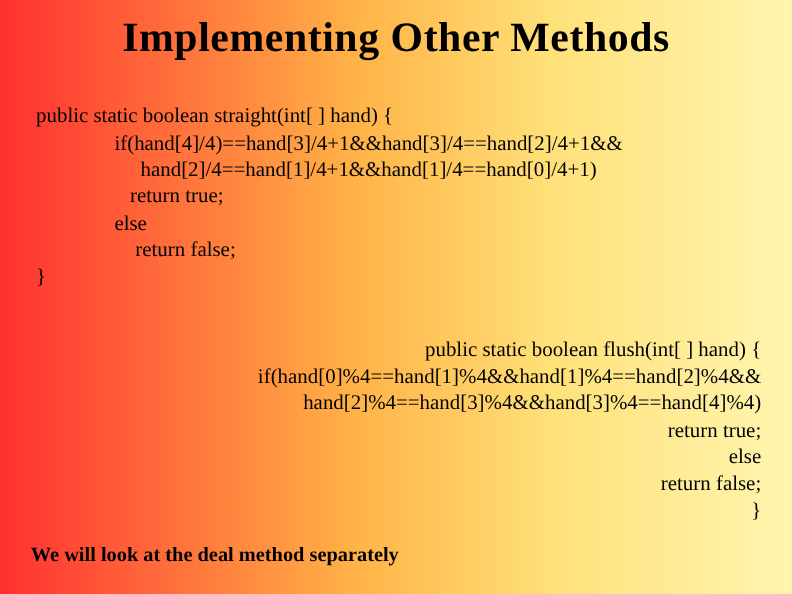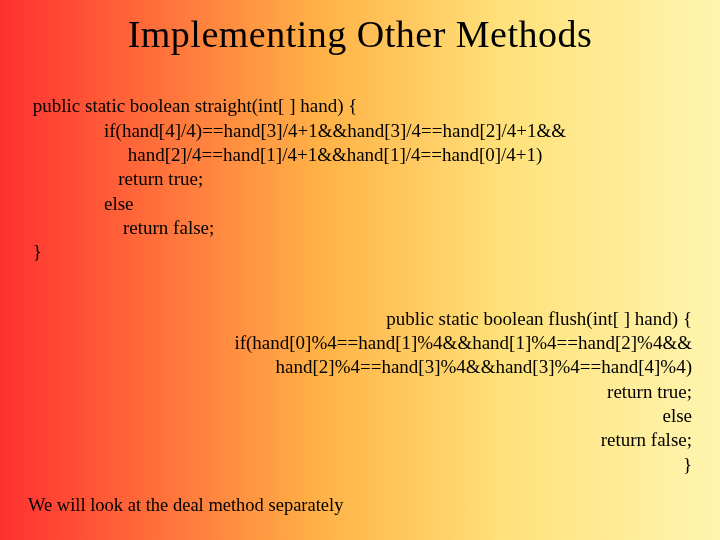--- a/index.html
+++ b/index.html
@@ -14,37 +14,38 @@
     height: 540px;
     background: linear-gradient(to right, #ff3030 0%, #ff6a3a 20%, #ffb347 45%, #ffe17a 70%, #fff5b0 100%);
     font-family: "Times New Roman", Times, serif;
     color: #000;
     box-sizing: border-box;
     padding: 12px 28px 0 28px;
   }
   .title {
     text-align: center;
     font-size: 38px;
-    font-weight: 400;
+    font-weight: 700;
     margin: 0 0 14px 0;
     letter-spacing: 0.5px;
   }
   .code {
     font-size: 19px;
     line-height: 1.28;
     white-space: pre;
     font-family: "Times New Roman", Times, serif;
   }
   .block2 {
     margin-top: 18px;
     text-align: right;
   }
   .footer {
     margin-top: 18px;
     font-size: 18.5px;
+    font-weight: bold;
   }
 </style>
 </head>
 <body>
 
 <div class="slide">
   <h1 class="title">Implementing Other Methods</h1>
 
   <div class="code">
 <span> public static boolean straight(int[ ] hand) {</span>

